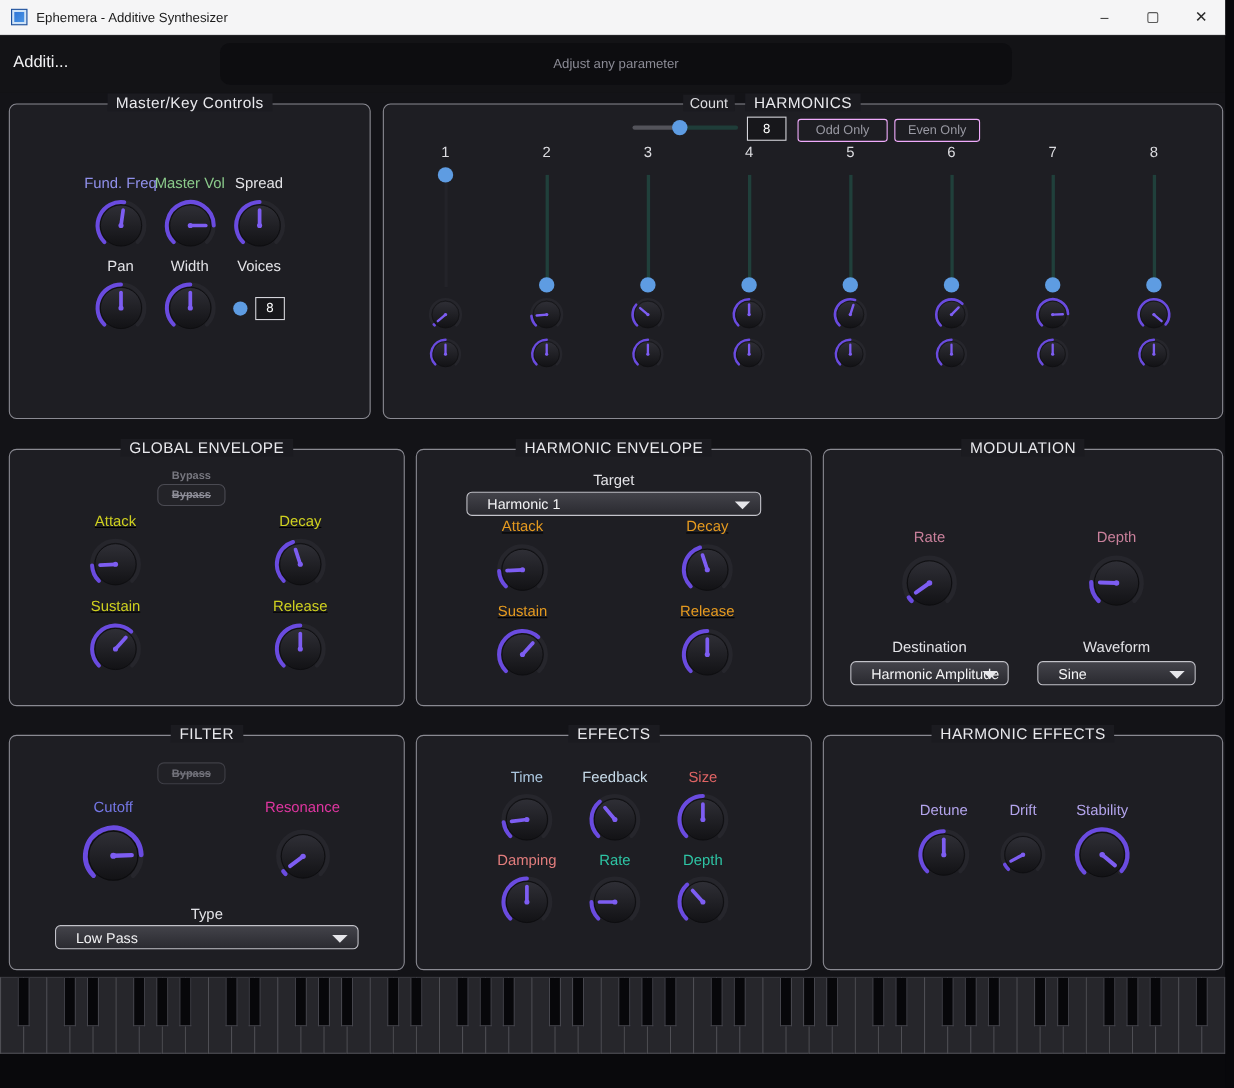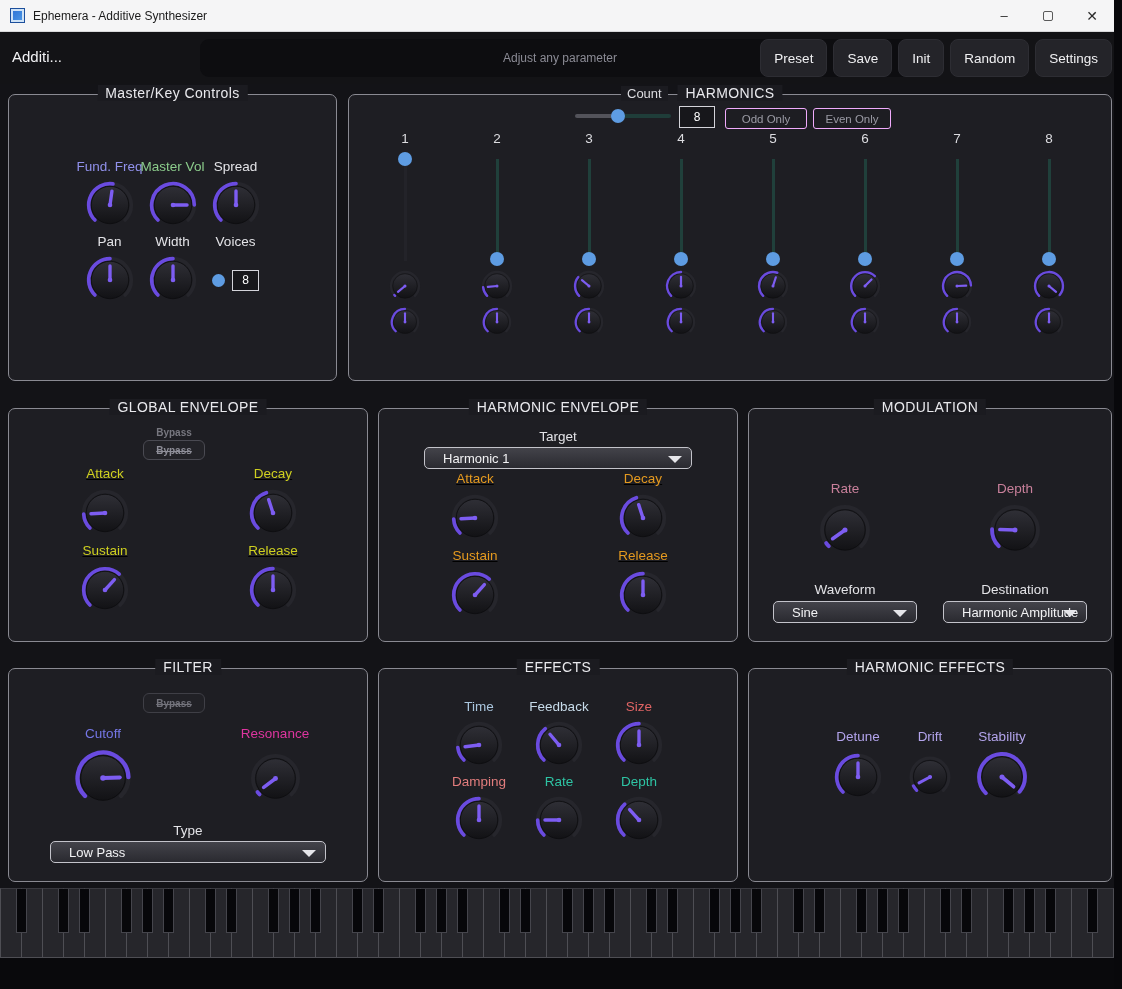--- a/index.html
+++ b/index.html
@@ -148,27 +148,20 @@
     <div class="winbtn">–</div>
     <div class="winbtn">
         <span class="maxglyph"></span>
       </div>
     <div class="winbtn close">✕</div>
   </div>
 
   <div class="toolbar">
     <div class="preset-display">Additi...</div>
     <input class="search" type="text" placeholder="Adjust any parameter" style="">
-    <div class="tb-buttons">
-      <div class="tb-btn">Preset</div>
-      <div class="tb-btn">Save</div>
-      <div class="tb-btn">Init</div>
-      <div class="tb-btn">Random</div>
-      <div class="tb-btn">Settings</div>
-    </div>
   </div>
 
   <div class="main">
 
     <div class="panel" style="left:8px; top:10px; width:329px; height:287px;">
       <span class="panel-title">Master/Key Controls</span>
       <div class="master-grid">
         <div>
             <span class="klabel" style="color: rgb(145, 145, 236);">Fund. Freq</span>
           </div>
@@ -630,33 +623,33 @@
     <circle r="36" fill="url(#knobbody)" stroke="#0c0c0e" stroke-width="1.5"></circle>
     <path d="M -28.99 28.99 A 41 41 0 0 1 -40.98 -1.43" stroke="#6a4be0" stroke-width="7" fill="none" stroke-linecap="round"></path>
     <line x1="0" y1="0" x2="-26.98" y2="-0.94" stroke="#7d5df2" stroke-width="6.5" stroke-linecap="round"></line>
     <circle r="4.5" fill="#7d5df2"></circle>
   </svg>
             </div>
           </div>
       </div>
       <div class="mod-dd-row">
         <div>
+          <span class="dd-label">Destination</span>
+          <div class="dropdown">
+            <span>Harmonic Amplitude</span>
+            <span class="dd-arrow"></span>
+          </div>
+        </div>
+        <div>
           <span class="dd-label">Waveform</span>
           <div class="dropdown">
             <span>Sine</span>
             <span class="dd-arrow"></span>
           </div>
         </div>
-        <div>
-          <span class="dd-label">Destination</span>
-          <div class="dropdown">
-            <span>Harmonic Amplitude</span>
-            <span class="dd-arrow"></span>
-          </div>
-        </div>
       </div>
     </div>
 
     <div class="panel" style="left:8px; top:584px; width:360px; height:214px;">
       <span class="panel-title">FILTER</span>
       <div class="bypass-btn struck" style="margin-top:24px; opacity:.75">Bypass</div>
       <div class="filter-knob-row" style="margin-top:13px">
         <div>
             <span class="klabel" style="color: rgb(117, 119, 230);">Cutoff</span>
           </div>

